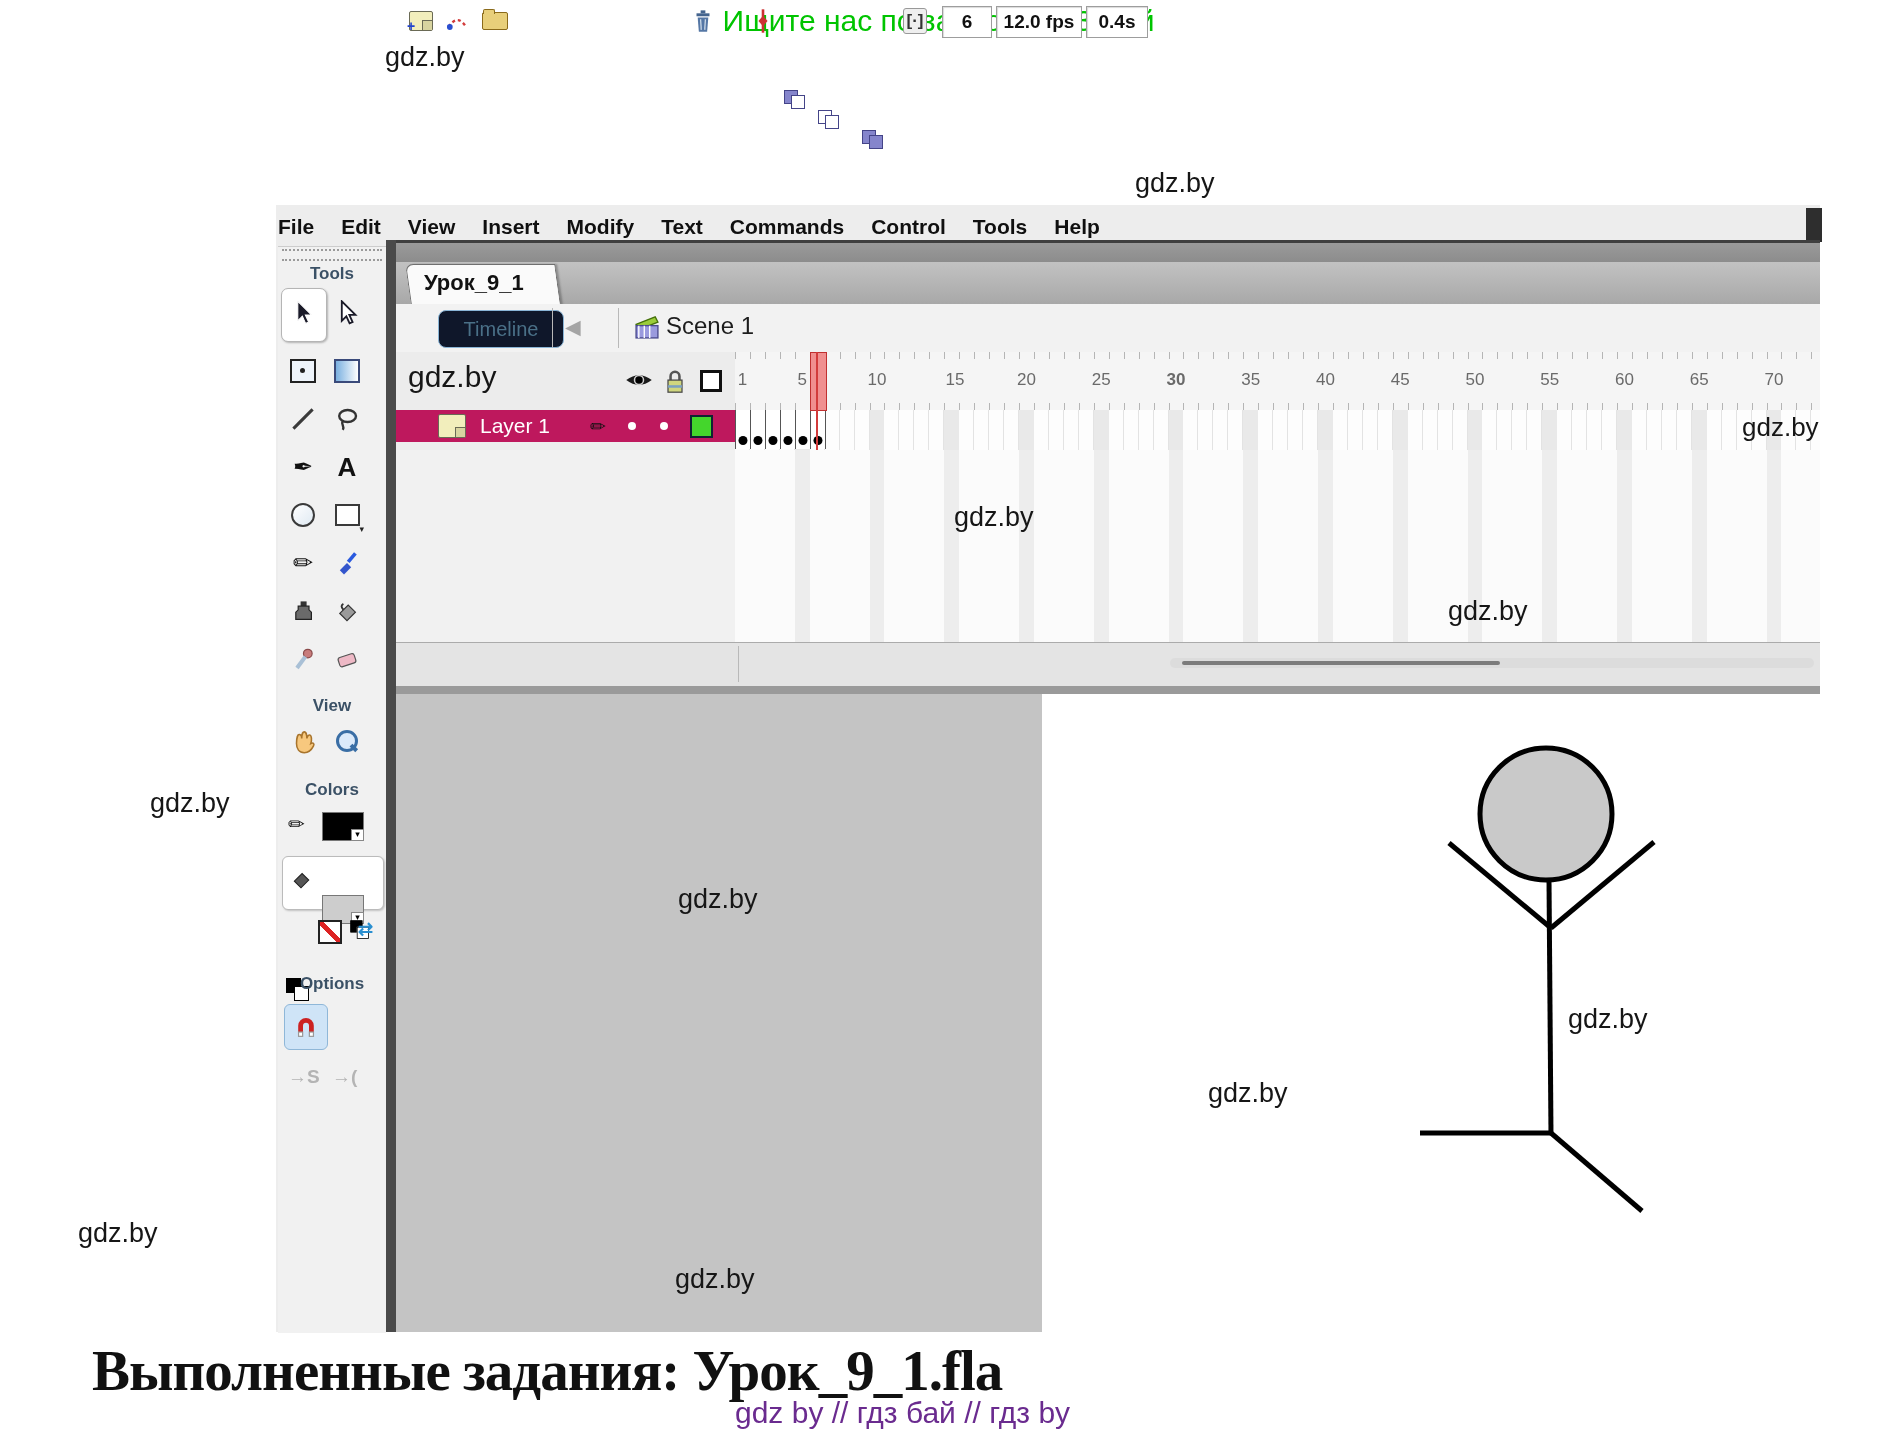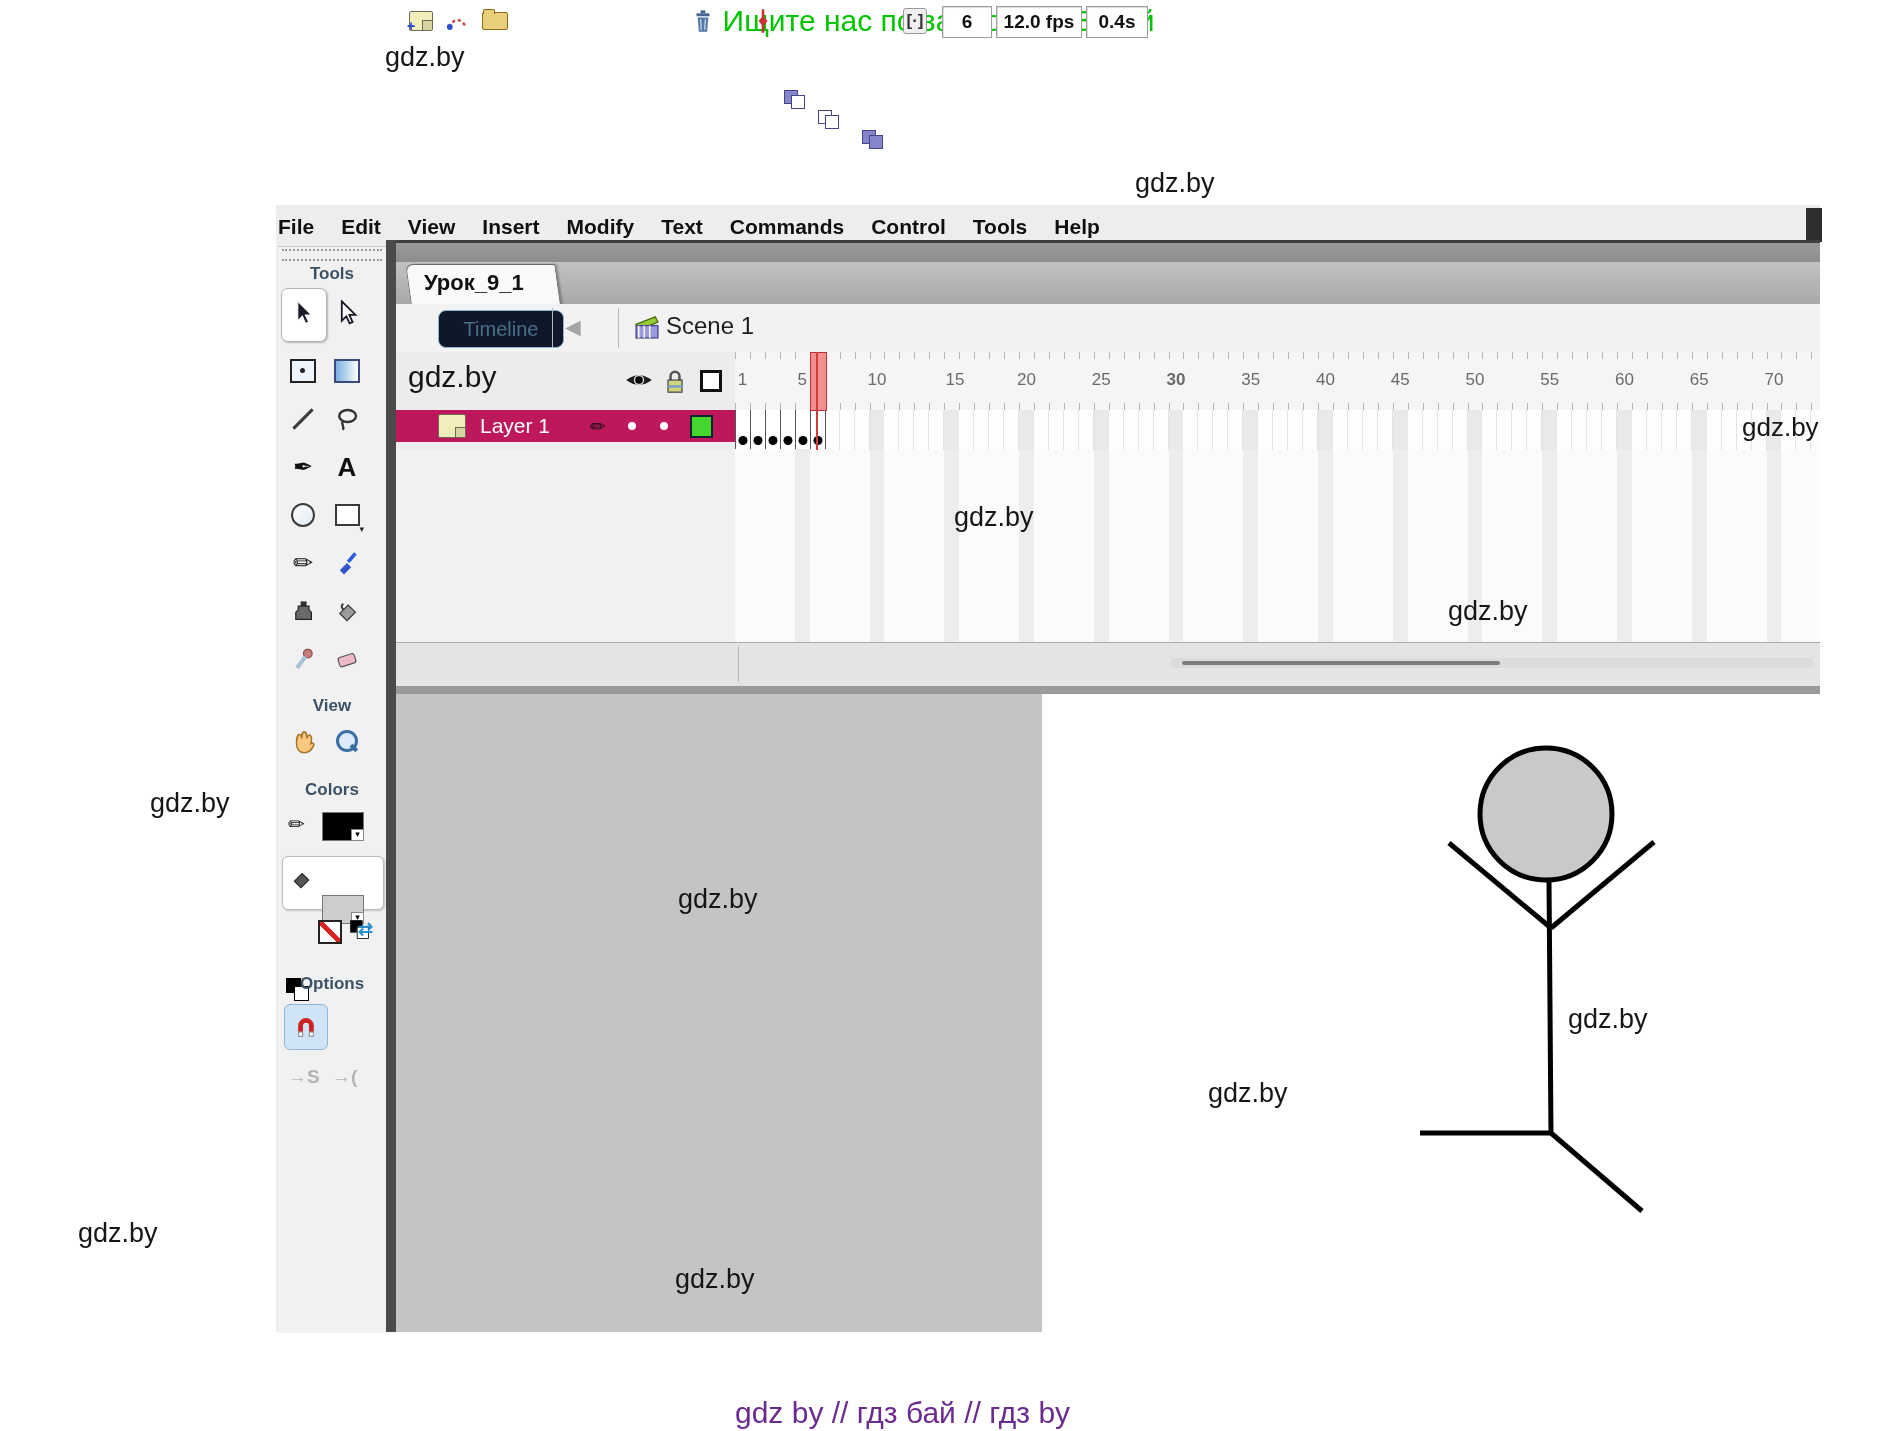--- a/index.html
+++ b/index.html
@@ -410,15 +410,18 @@
     <line x1="378" y1="439" x2="511" y2="439" stroke="#000" stroke-width="5"></line>
     <line x1="509" y1="439" x2="600" y2="517" stroke="#000" stroke-width="5"></line>
     <ellipse cx="504" cy="120" rx="66" ry="66" fill="#c9c9c9" stroke="#000" stroke-width="5"></ellipse>
   </svg>
   <div class="abs wm" style="left:1208px;top:1078px;">gdz.by</div>
   <div class="abs wm" style="left:1568px;top:1004px;">gdz.by</div>
 
   <div class="abs wm" style="left:150px;top:788px;">gdz.by</div>
   <div class="abs wm" style="left:78px;top:1218px;">gdz.by</div>
 
+  <div class="abs footer-black">
+    <span>Выполненные задания: </span><span>Урок_9_1.fla</span>
+  </div>
   <div class="abs footer-purple" id="purpleFooter" style="color: rgb(106, 43, 143);">gdz by  //  гдз бай  //  гдз by</div>
 
 </div>
 
 </body></html>

